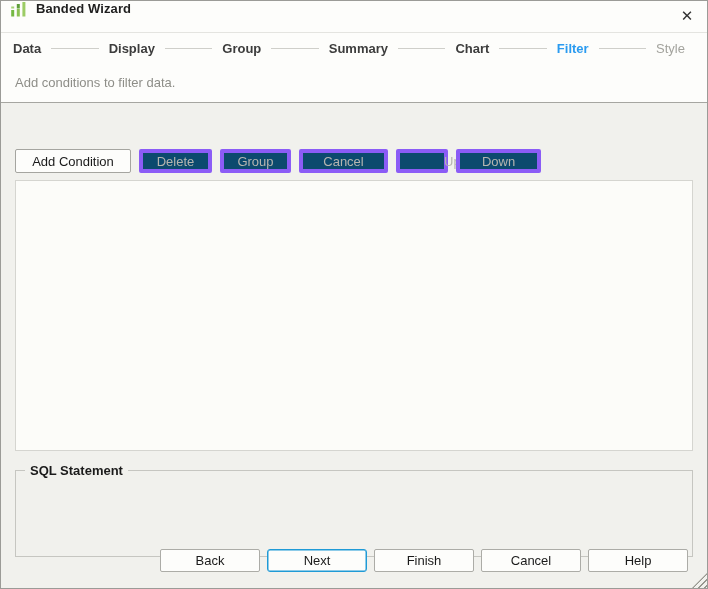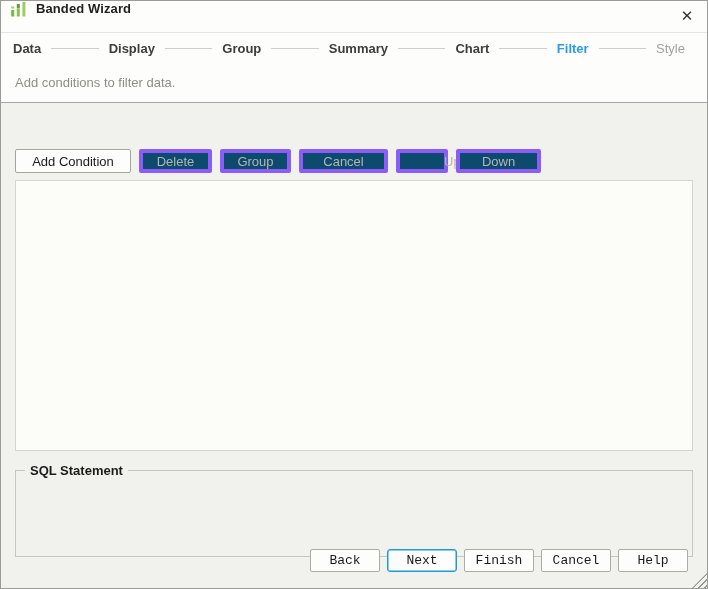--- a/index.html
+++ b/index.html
@@ -101,25 +101,25 @@
   }
   .sql-content { width: 100%; height: 100%; }
 
   
   .footer {
     position: absolute;
     right: 19px; bottom: 16px;
     display: flex; gap: 7px;
   }
   .ft-btn {
-    width: 70px; height: 23px;
+    width: 100px; height: 23px;
     background: #fdfdfb;
     border: 1px solid #acaca7;
     border-radius: 2px;
-    font-family: Liberation Mono, monospace; font-size: 13px; color: #1a1a1a;
+    font-family: Liberation Sans, sans-serif; font-size: 13px; color: #1a1a1a;
     cursor: pointer;
   }
   .ft-btn.default { border: 1px solid #1f9ad6; box-shadow: 0 0 0 0.5px #1f9ad6 inset; border-radius: 3px; text-align: center; }
 
   
   .resize-grip {
     position: absolute;
     right: 0; bottom: 0;
     width: 15px; height: 15px;
     background: repeating-linear-gradient(135deg, transparent 0 2.5px, #97978f 2.5px 4px);

